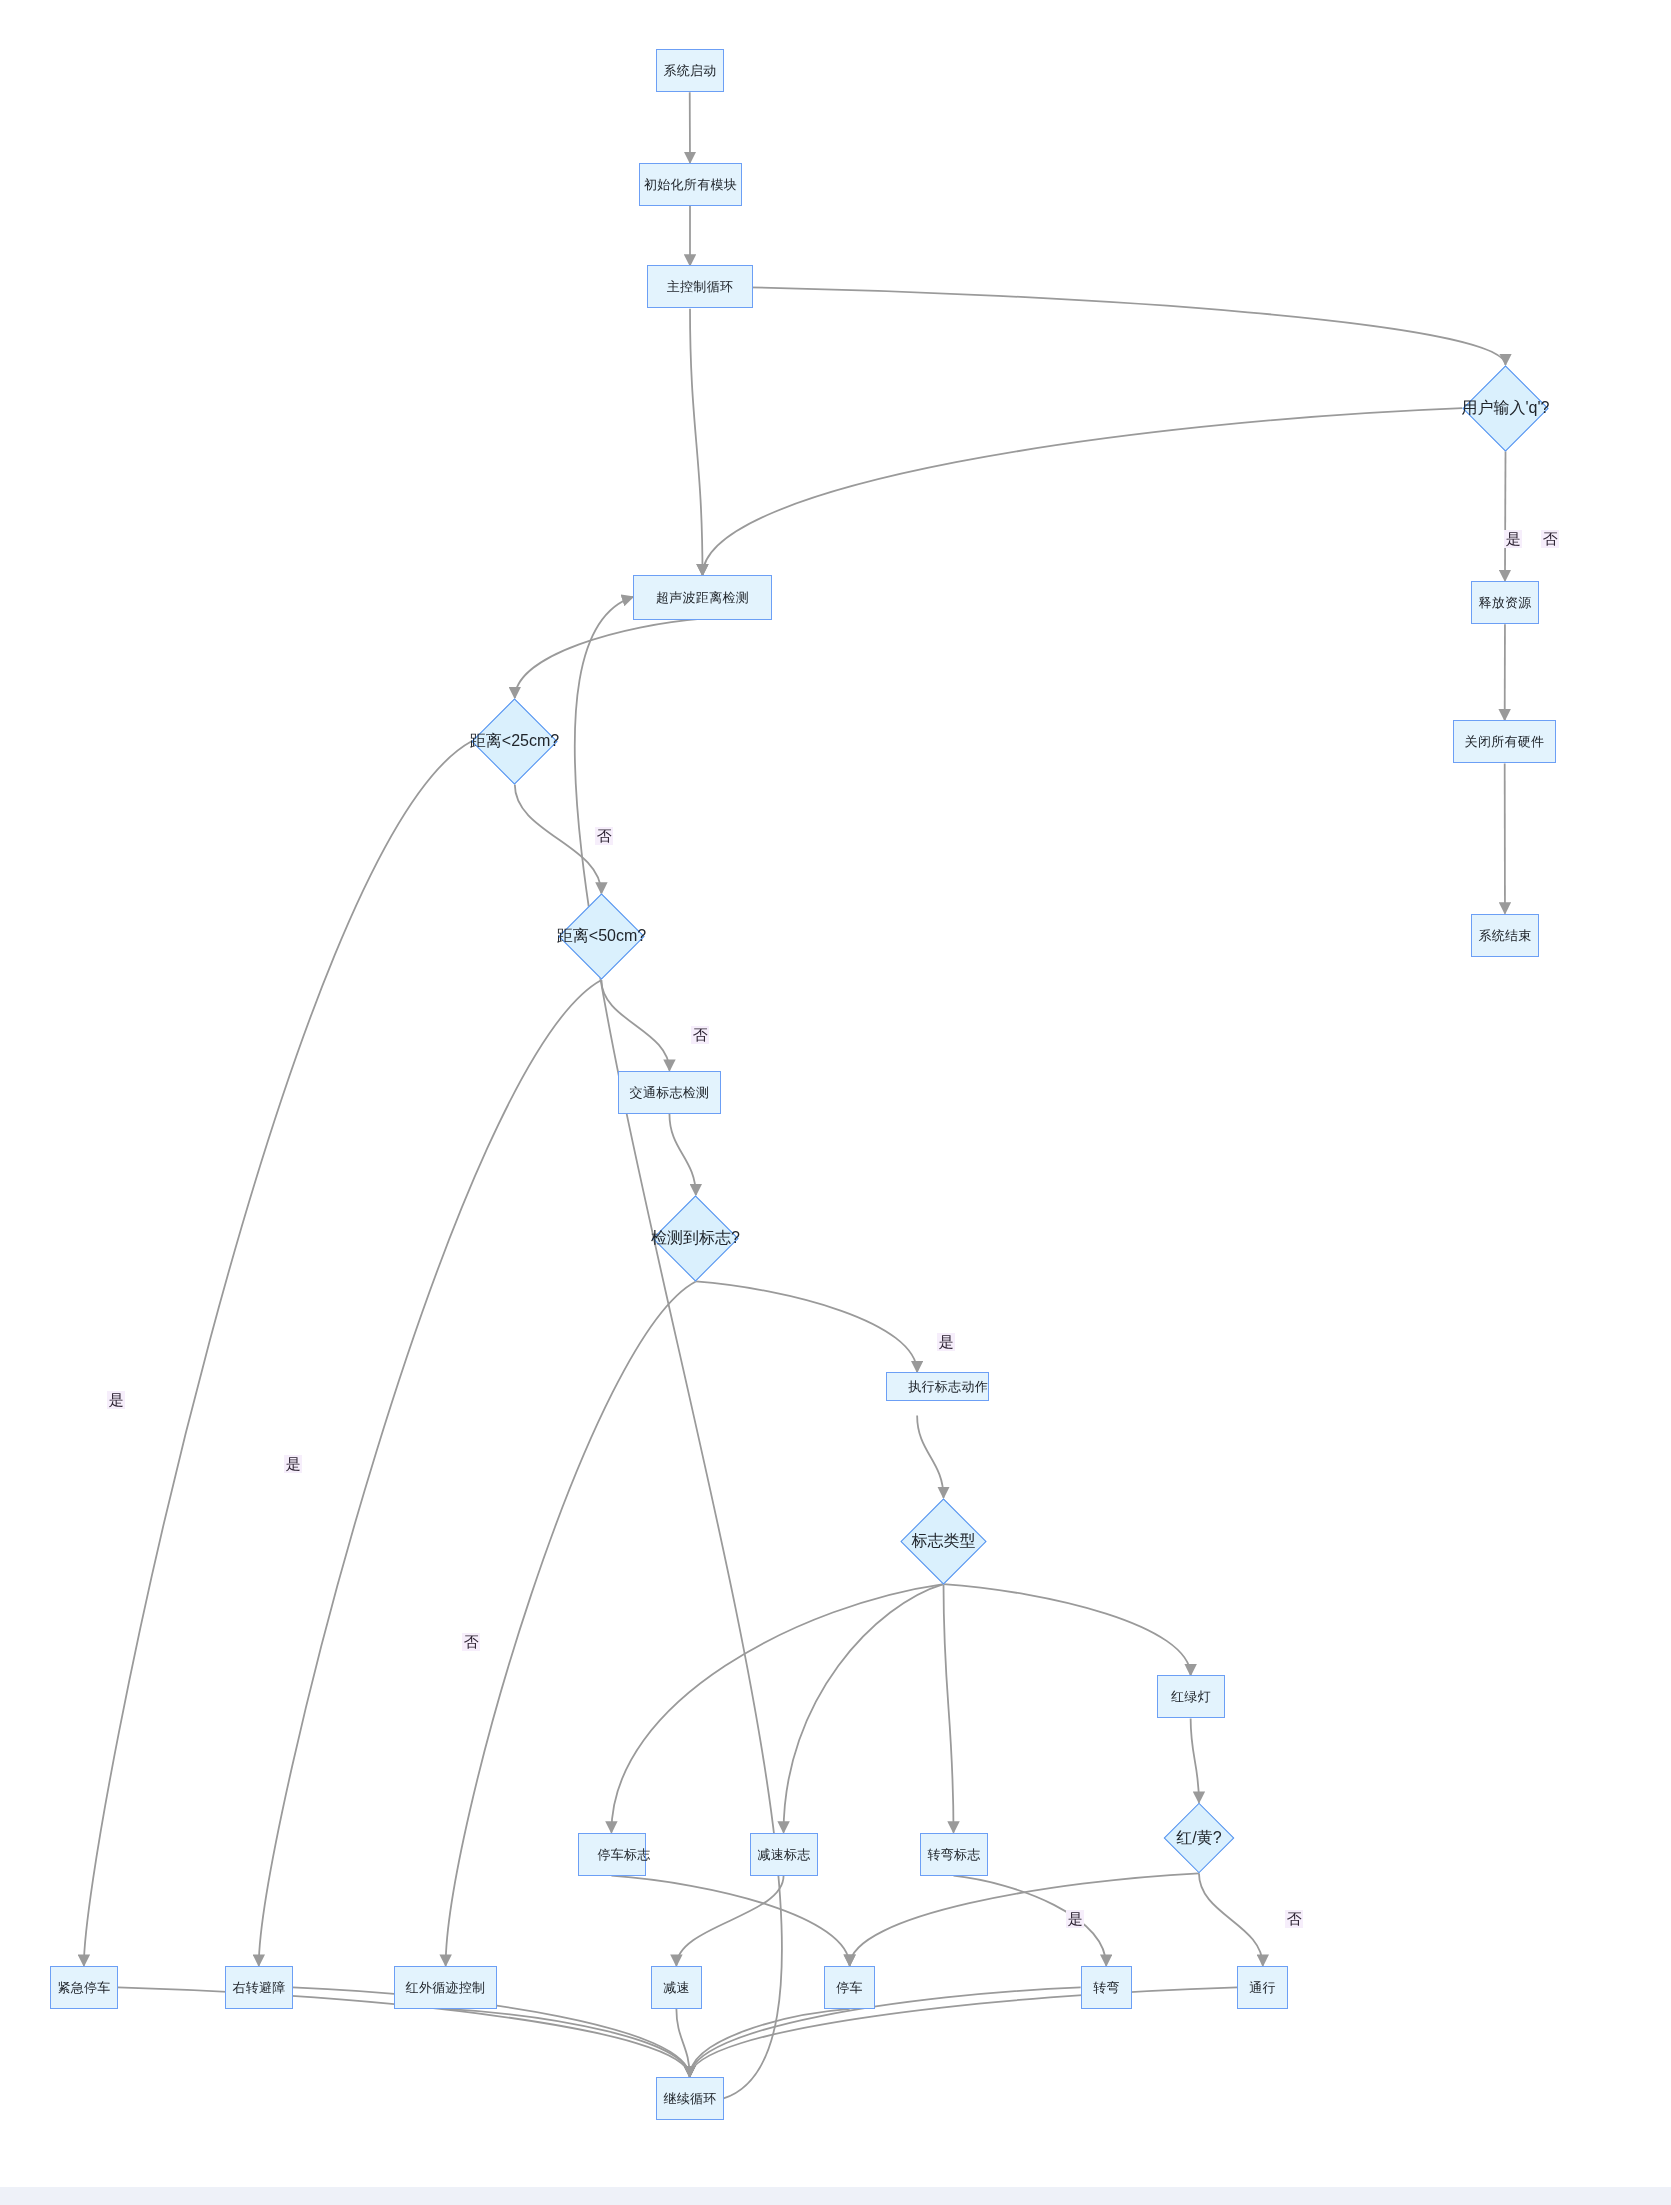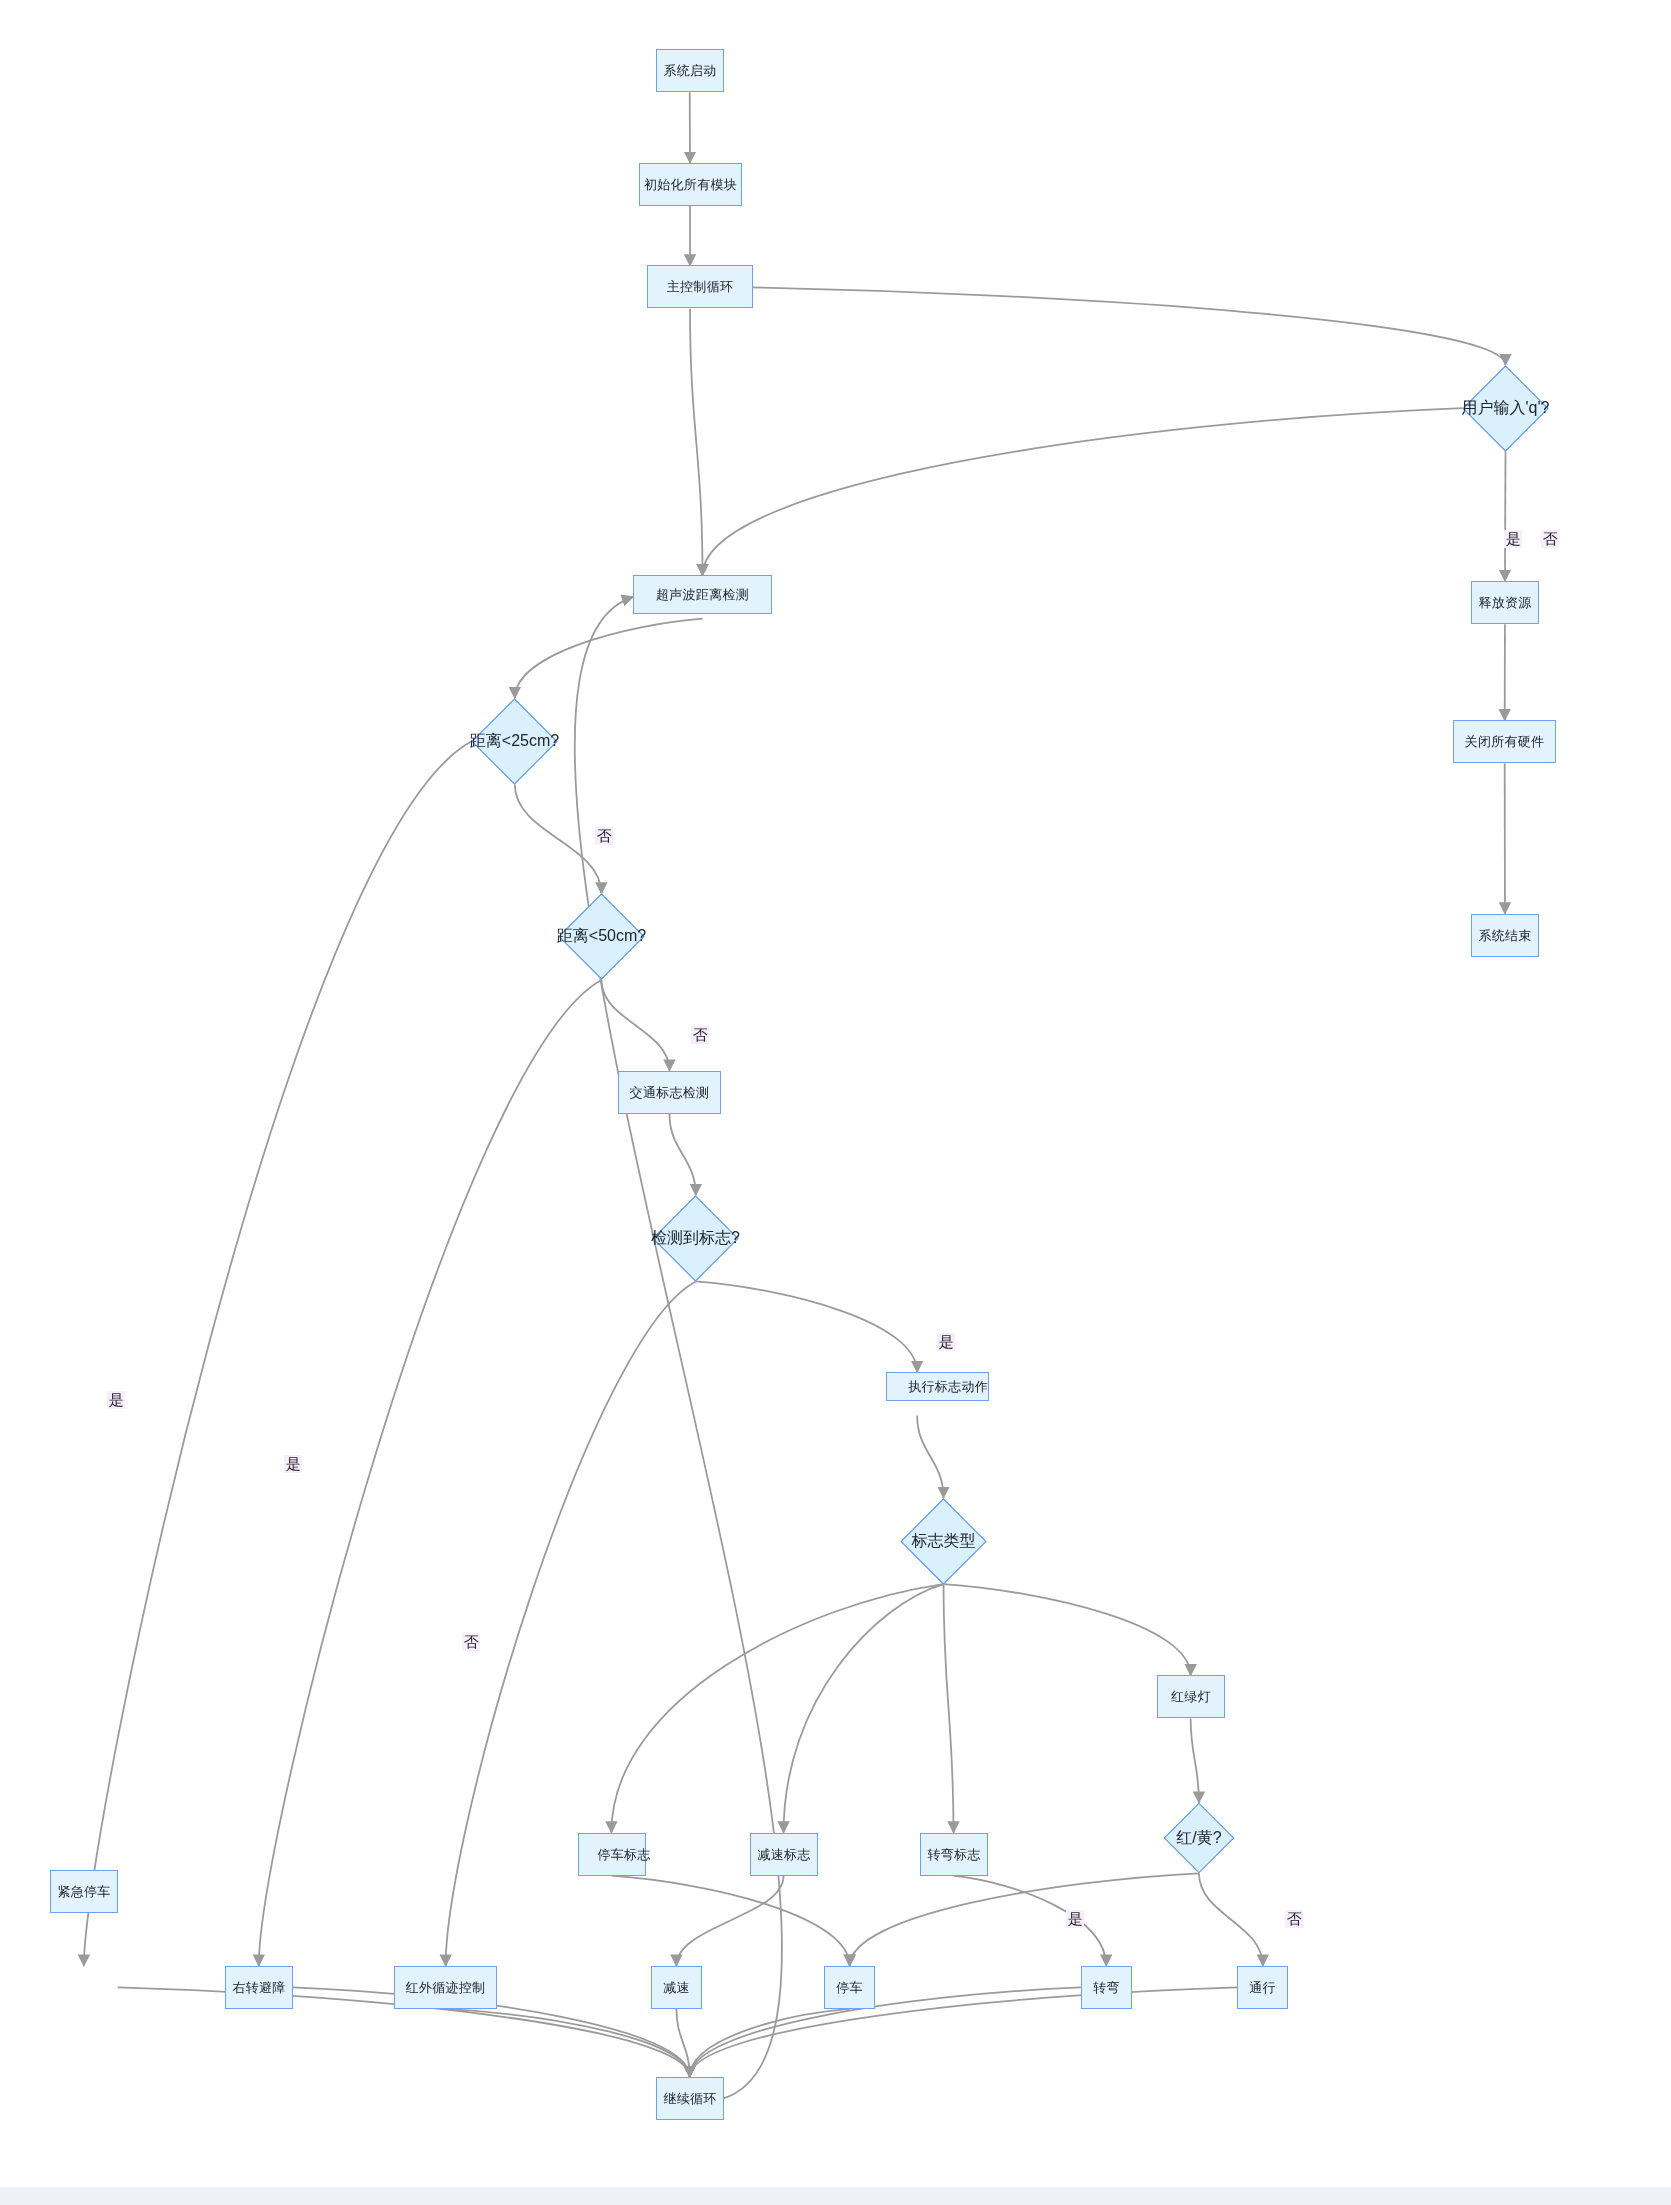--- a/index.html
+++ b/index.html
@@ -101,21 +101,21 @@
       </div>
       <div class="node node-rect" style="left: 1471px; top: 581px; width: 68px; height: 43px;">
         <span>释放资源</span>
       </div>
       <div class="node node-rect" style="left: 1453px; top: 720px; width: 103px; height: 43px;">
         <span>关闭所有硬件</span>
       </div>
       <div class="node node-rect" style="left: 1471px; top: 914px; width: 68px; height: 43px;">
         <span>系统结束</span>
       </div>
-      <div class="node node-rect" style="left: 633px; top: 575px; width: 139px; height: 39px; justify-content: center;">
+      <div class="node node-rect" style="left: 633px; top: 575px; width: 139px; height: 45px; justify-content: center;">
         <span>超声波距离检测</span>
       </div>
       <div class="node node-diamond" style="left: 484px; top: 711px; width: 61px; height: 61px;">
         <div class="dshape"></div>
         <div class="dlabel">距离&lt;25cm?</div>
       </div>
       <div class="node node-diamond" style="left: 571px; top: 906px; width: 61px; height: 61px;">
         <div class="dshape"></div>
         <div class="dlabel">距离&lt;50cm?</div>
       </div>
@@ -142,21 +142,21 @@
       </div>
       <div class="node node-rect" style="left: 578px; top: 1833px; width: 68px; height: 43px; padding-left: 24px;">
         <span>停车标志</span>
       </div>
       <div class="node node-rect" style="left: 750px; top: 1833px; width: 68px; height: 43px;">
         <span>减速标志</span>
       </div>
       <div class="node node-rect" style="left: 920px; top: 1833px; width: 68px; height: 43px;">
         <span>转弯标志</span>
       </div>
-      <div class="node node-rect" style="left: 50px; top: 1870px; width: 68px; height: 43px;">
+      <div class="node node-rect" style="left: 50px; top: 1966px; width: 68px; height: 43px;">
         <span>紧急停车</span>
       </div>
       <div class="node node-rect" style="left: 225px; top: 1966px; width: 68px; height: 43px;">
         <span>右转避障</span>
       </div>
       <div class="node node-rect" style="left: 394px; top: 1966px; width: 103px; height: 43px;">
         <span>红外循迹控制</span>
       </div>
       <div class="node node-rect" style="left: 651px; top: 1966px; width: 51px; height: 43px;">
         <span>减速</span>

